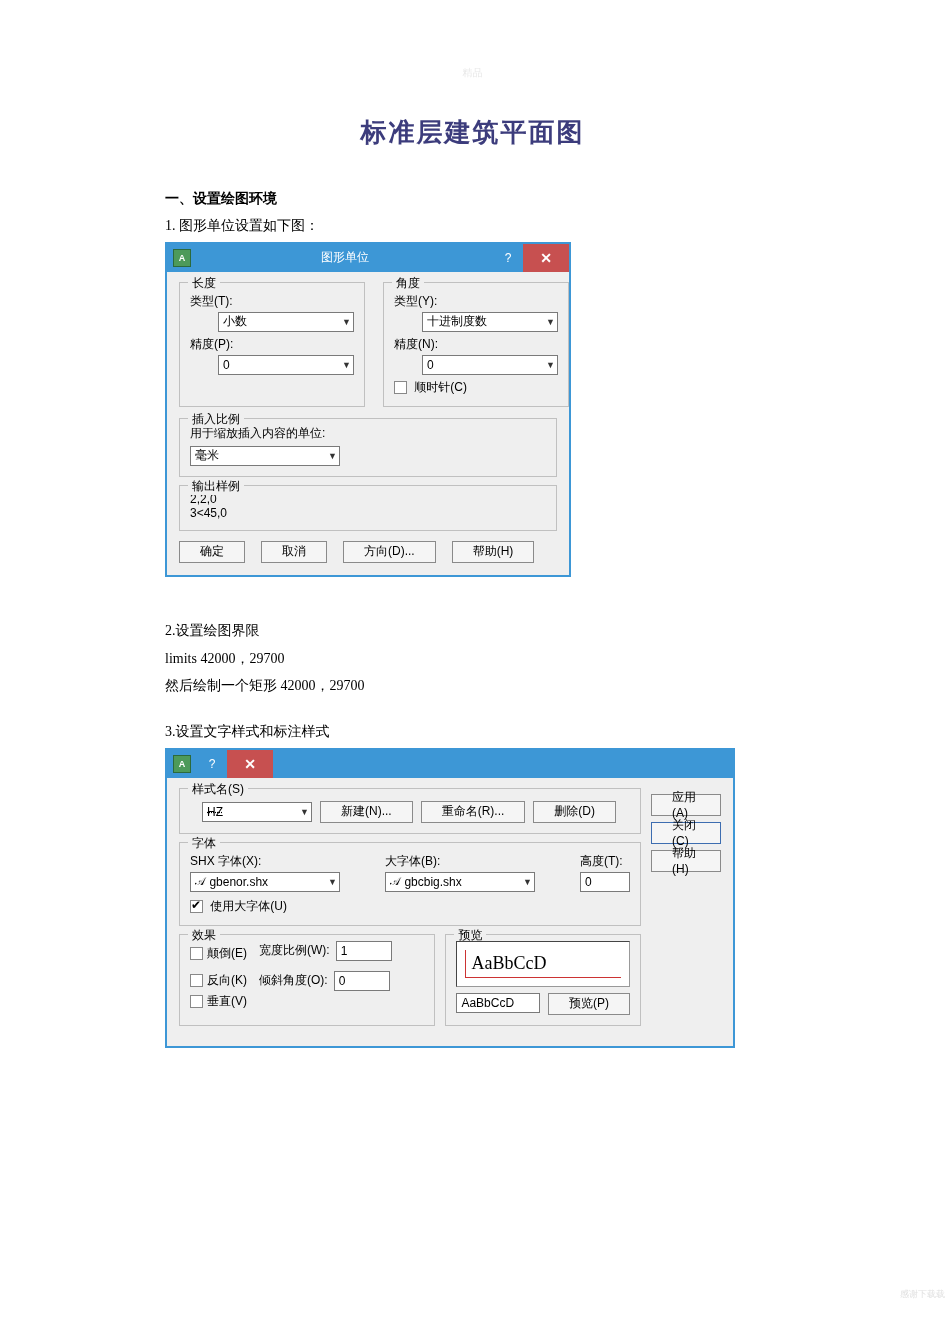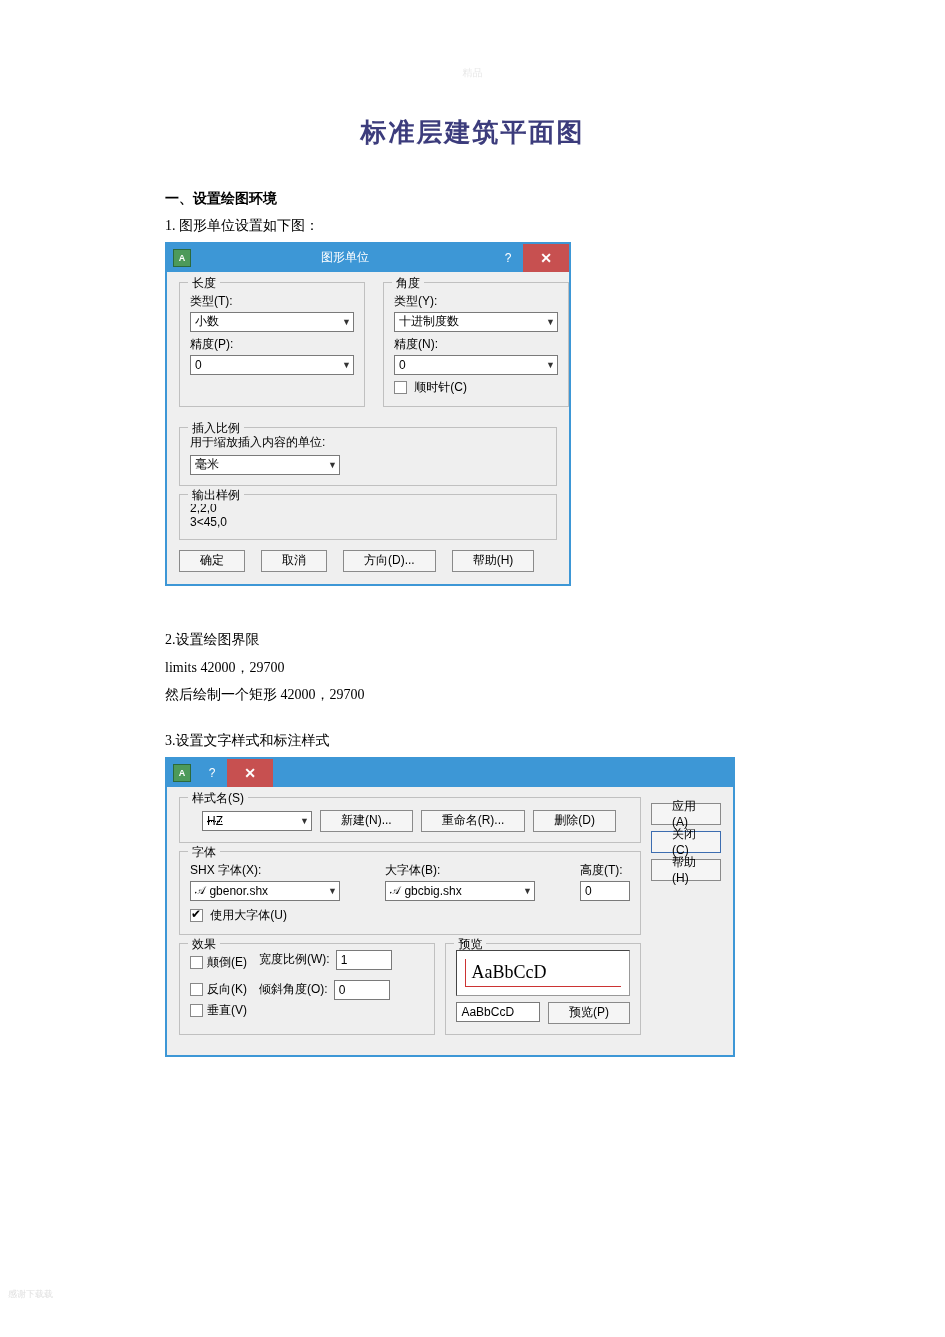--- a/index.html
+++ b/index.html
@@ -111,21 +111,21 @@
 
     .dropdown {
       background: #fff;
       border: 1px solid #7a7a7a;
       height: 20px;
       display: flex; align-items: center;
       padding: 0 2px 0 4px;
       justify-content: space-between;
     }
     .dropdown .chev { font-size: 9px; color:#333; }
-    .dd-w { width: 164px; }
+    .dd-w { width: 136px; margin-left: 28px; }
     .dd-m { width: 150px; }
 
     .txt-in {
       background: #fff;
       border: 1px solid #7a7a7a;
       height: 20px;
       padding: 0 4px;
       display:flex; align-items:center;
     }
 
@@ -162,22 +162,22 @@
     }
 
     .small-in { width: 56px; }
     .med-in { width: 50px; }
 
     .side-btns { display:flex; flex-direction:column; gap:6px; }
 
     .footer-water {
       position:absolute;
       bottom: 36px;
-      left:8px; right:0;
-      text-align:left;
+      left:14px; right:0;
+      text-align:right;
       color:#e0e0e0;
       font-size:9px;
     }
 
   </style>
 </head>
 <body>
 
 <div class="watermark">精品</div>
 
@@ -224,21 +224,21 @@
           <span>0</span>
           <span class="chev">▼</span>
         </div>
         <div class="cb-line">
           <span class="cb"></span>
           <span>顺时针(C)</span>
         </div>
       </div>
     </div>
 
-    <div class="group" style="margin-top:12px;">
+    <div class="group" style="margin-top:3px;">
       <span class="grp-legend">插入比例</span>
       <div>用于缩放插入内容的单位:</div>
       <div class="dropdown dd-m" style="margin-top:4px;">
         <span>毫米</span>
         <span class="chev">▼</span>
       </div>
     </div>
 
     <div class="group">
       <span class="grp-legend">输出样例</span>

